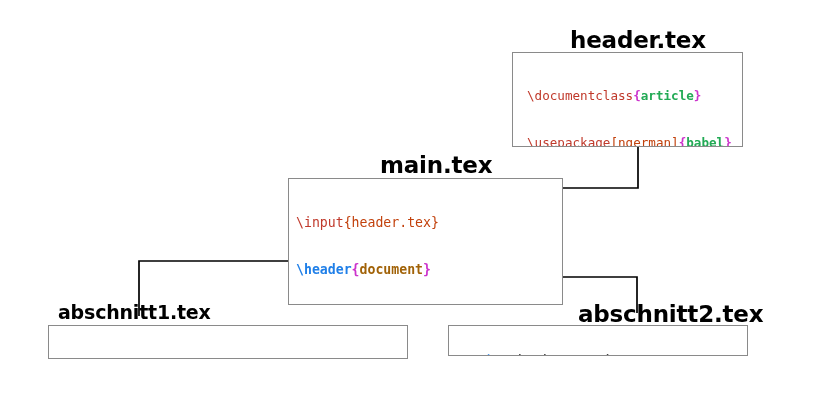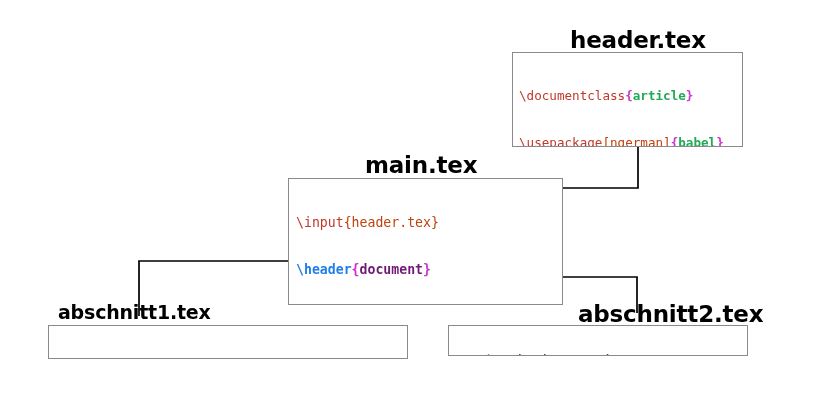--- a/index.html
+++ b/index.html
@@ -33,32 +33,32 @@
     white-space:pre;
     overflow:hidden;
   }
   .code-line{white-space:pre;line-height:1.32;}
 
   
   .cmd{color:#c0392b;}            
   .cmd-blue{color:#1f7fe8;font-weight:bold;}  
   .brace{color:#cc33cc;font-weight:bold;}
   .arg-green{color:#22aa55;font-weight:bold;}
-  .arg-navy{color:#701a75;font-weight:bold;}
+  .arg-navy{color:#a16207;font-weight:bold;}
   .arg-gray{color:#c2410c;}
   .arg-black{color:#000000;font-weight:bold;}
 
   
-  #header-box{left:512px;top:52px;width:231px;height:95px;padding:5px 6px;font-size:12.6px;}
+  #header-box{left:512px;top:52px;width:231px;height:95px;padding:5px 14px;font-size:12.6px;}
   #main-box{left:288px;top:178px;width:275px;height:127px;padding:5px 7px;font-size:13.2px;}
   #abschnitt1-box{left:48px;top:325px;width:360px;height:34px;padding:3px 5px;font-size:12.6px;}
   #abschnitt2-box{left:448px;top:325px;width:300px;height:31px;padding:3px 5px;font-size:10.4px;}
 
   #title-header{left:570px;top:27px;font-size:23px;}
-  #title-main{left:365px;top:152px;font-size:23px;}
+  #title-main{left:380px;top:152px;font-size:23px;}
   #title-abschnitt1{left:58px;top:301px;font-size:19px;}
   #title-abschnitt2{left:578px;top:301px;font-size:23px;}
 </style>
 </head>
 <body>
 
 <div id="stage">
 
   <svg class="arrow-layer" viewBox="0 0 825 416" width="825" height="416">
     <defs>

